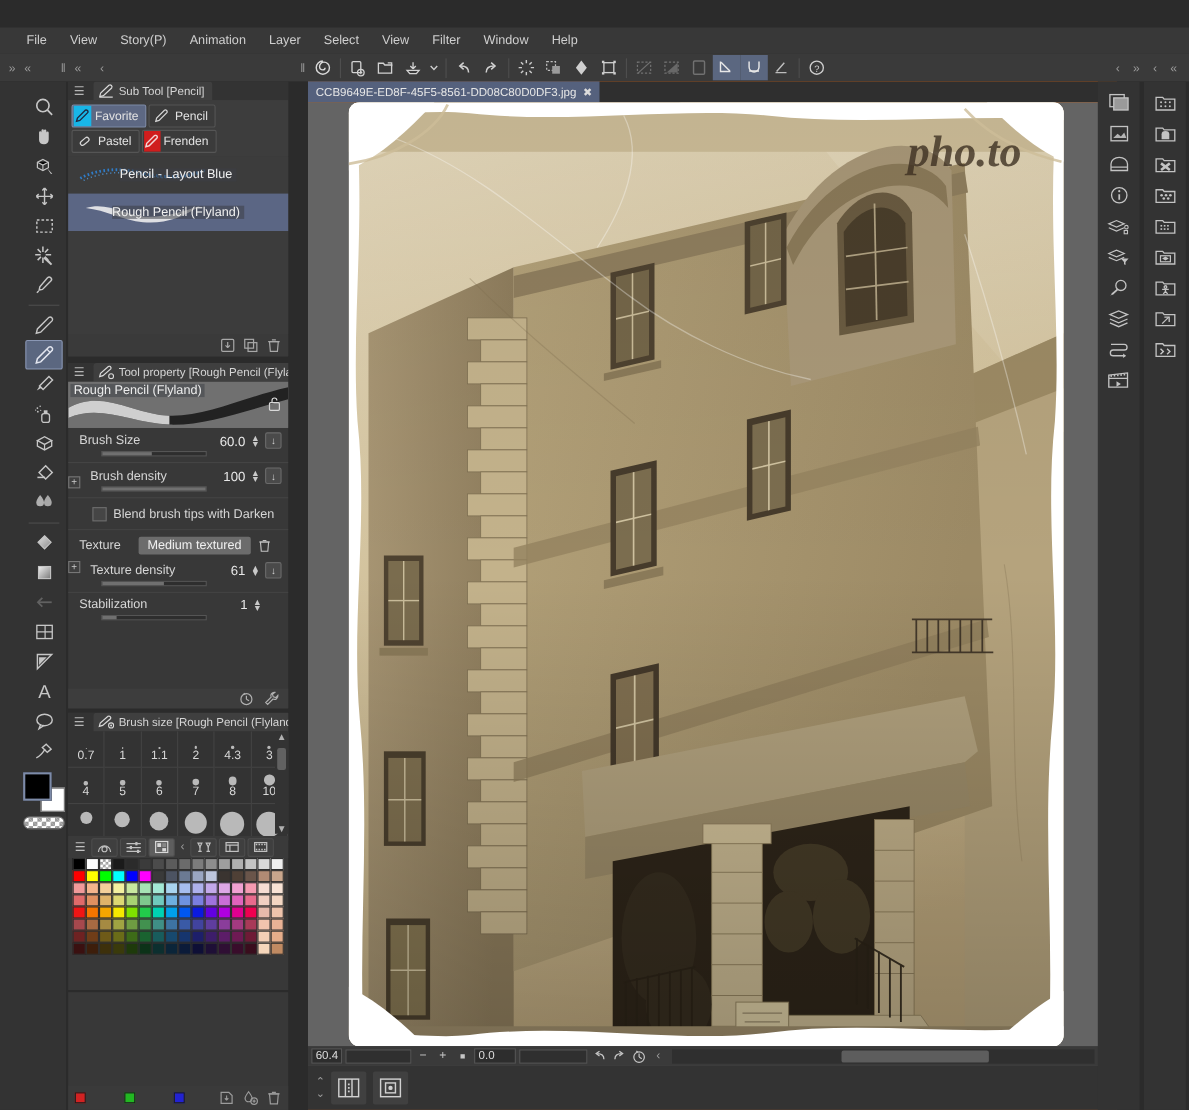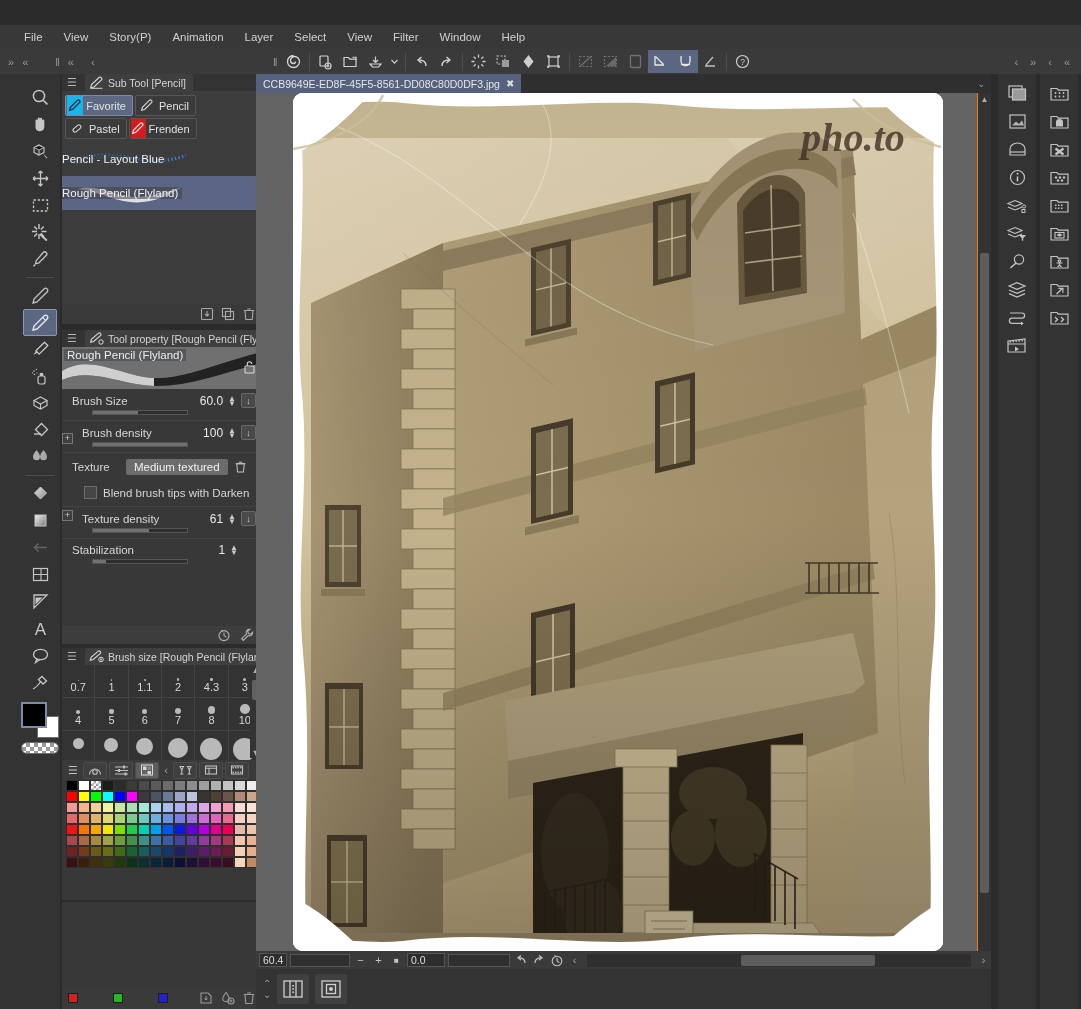--- a/index.html
+++ b/index.html
@@ -88,21 +88,21 @@
   #subtool { left: 62px; top: 74px; width: 200px; height: 250px; }
   .cat-row { display: flex; flex-wrap: wrap; gap: 2px; padding: 4px 3px 3px 3px; background: #3d3d3d; }
   .cat {
     display: flex; align-items: center; height: 21px; border: 1px solid #555; border-radius: 2px;
     background: #3b3b3b; padding-right: 6px; max-width: 68px; overflow: hidden;
   }
   .cat.active { background: #5d6883; border-color: #7d89a6; }
   .cat .sw { width: 19px; height: 19px; margin: 0 3px 0 1px; display: flex; align-items: center; justify-content: center; }
   .cat .lbl { font-size: 11px; color: #e2e2e2; white-space: nowrap; }
   .sublist { background: #3c3c3c; height: 162px; position: relative; }
-  .subitem { position: relative; height: 34px; display: flex; align-items: center; justify-content: flex-start; }
+  .subitem { position: relative; height: 34px; display: flex; align-items: center; justify-content: center; }
   .subitem.active { background: #5b6684; }
   .subitem .stroke { position: absolute; left: 8px; top: 4px; width: 120px; height: 26px; }
   .subitem .nm { position: relative; z-index: 2; font-size: 11.5px; color: #f0f0f0; padding-right: 4px;
     background: rgba(60,62,70,.55); }
   .panel-foot { height: 20px; background: #3a3a3a; display: flex; align-items: center; justify-content: flex-end; gap: 7px; padding-right: 6px; }
   .panel-foot .fi { color: #a8a8a8; }
 
   
   #toolprop { left: 62px; top: 330px; width: 200px; height: 314px; }
   .tp-preview { position: relative; height: 42px; background: #6f6f6f; overflow: hidden; }
@@ -154,21 +154,21 @@
   .cs-swatches { display: grid; grid-template-columns: repeat(16, 1fr); gap: 0; padding: 0 4px; }
   .cs-swatches div { height: 11px; border: 1px solid #2f2f2f; }
 
   
   #bottompanel { left: 62px; top: 902px; width: 200px; height: 107px; }
   .bp-foot { position: absolute; left: 0; bottom: 0; width: 200px; height: 22px; background: #3a3a3a;
     display: flex; align-items: center; padding: 0 6px; gap: 0; }
   .bp-chip { width: 10px; height: 10px; border: 1px solid #1d1d1d; }
 
   
-  .docarea { position: absolute; left: 256px; top: 74px; width: 735px; height: 935px; background: #f97316; }
+  .docarea { position: absolute; left: 280px; top: 74px; width: 735px; height: 935px; background: #f97316; }
   .doctabs { height: 19px; background: #2f2f2f; display: flex; align-items: center; position: relative; }
   .doctab { display: flex; align-items: center; gap: 6px; background: #55617d; height: 19px; padding: 0 7px;
     font-size: 10.5px; color: #e6e6e6; }
   .doctab .x { font-size: 10px; color: #dcdcdc; }
   .doctabs .chev { position: absolute; right: 6px; color: #9f9f9f; font-size: 9px; }
 
   .canvas-wrap { position: absolute; left: 0; top: 19px; width: 721px; height: 878px; background: #646464; overflow: hidden; }
   .photo { position: absolute; left: 37px; top: 0px; width: 650px; height: 858px; }
 
   .vscroll { position: absolute; right: 0; top: 19px; width: 13px; height: 878px; background: #333; }
@@ -644,37 +644,37 @@
         <span class="tp-label" style="padding-left:10px">Brush density</span>
         <span class="tp-val">100</span>
         <span class="spin">▲<br>▼</span>
         <span class="dlbtn">↓</span>
       </div>
       <div class="slider">
           <i style="width:100%"></i>
         </div>
     </div>
 
+    <div class="tp-row">
+      <div class="tp-line" style="padding:4px 0 5px 12px">
+        <span class="chk"></span>
+        <span class="tp-label">Blend brush tips with Darken</span>
+      </div>
+    </div>
+
     <div class="tp-row" style="border-bottom:none;padding-bottom:0">
       <div class="tp-line" style="padding:2px 0 3px 0">
         <span class="tp-label" style="flex:0 0 54px">Texture</span>
         <span class="texbtn">Medium textured</span>
         <span style="margin-left:6px">
           <svg width="13" height="14" viewBox="0 0 14 14">
               <path d="M3 3.5h8l-.8 9H3.8z" fill="none" stroke="#c2c2c2" stroke-width="1.1"></path>
               <path d="M1.8 3.5h10.4M5.2 2h3.6" stroke="#c2c2c2" stroke-width="1.1"></path>
             </svg>
         </span>
-      </div>
-    </div>
-
-    <div class="tp-row">
-      <div class="tp-line" style="padding:4px 0 5px 12px">
-        <span class="chk"></span>
-        <span class="tp-label">Blend brush tips with Darken</span>
       </div>
     </div>
 
     <div class="tp-row">
       <span class="plus-box" style="top:3px">+</span>
       <div class="tp-line" style="padding-top:0">
         <span class="tp-label" style="padding-left:10px">Texture density</span>
         <span class="tp-val">61</span>
         <span class="spin">▲<br>▼</span>
         <span class="dlbtn">↓</span>

